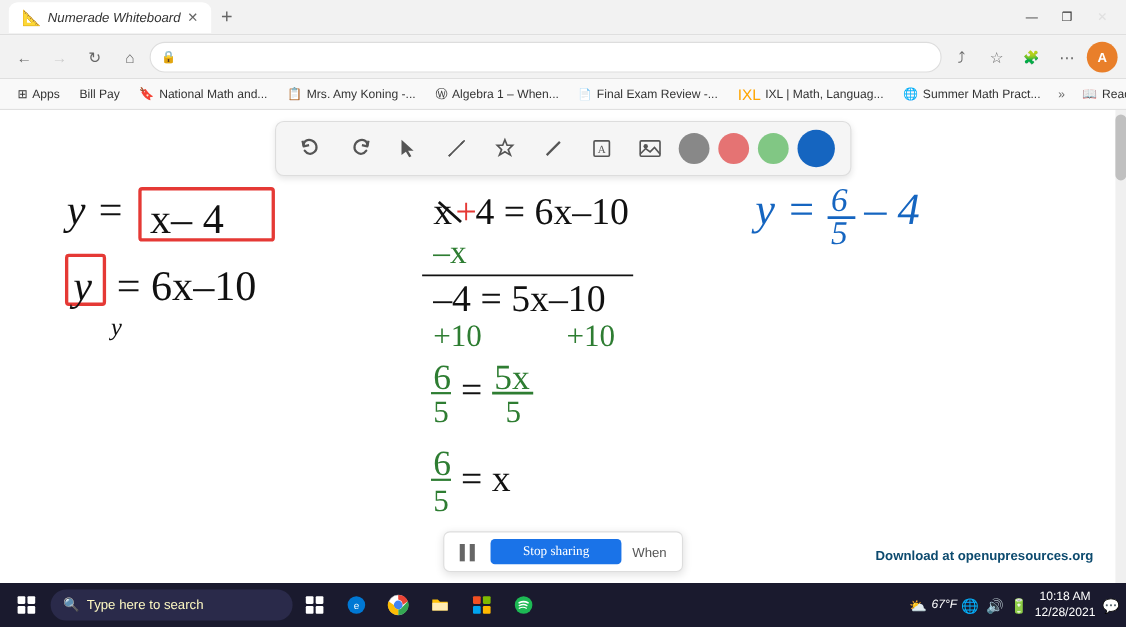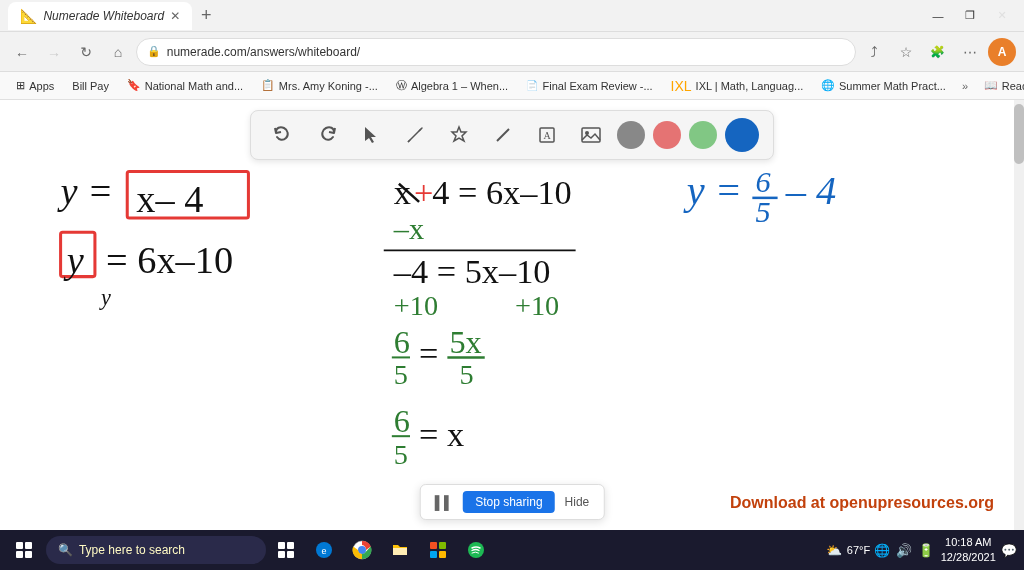--- a/index.html
+++ b/index.html
@@ -163,34 +163,35 @@
       font-size: 12px;
       z-index: 10;
     }
     .share-icon { color: #666; font-size: 13px; }
     .share-text { color: #555; font-size: 12px; }
     .stop-sharing-btn {
       background: #1a73e8;
       color: #fff;
       border: none;
       border-radius: 4px;
-      padding: 4px 12px;
+      padding: 4px 29px;
       font-size: 12px;
       cursor: pointer;
+      font-family: Liberation Serif, serif;
     }
     .hide-btn { color: #555; font-size: 12px; cursor: pointer; background: none; border: none; }
 
     
     .download-text {
       position: absolute;
       right: 30px;
       bottom: 18px;
-      font-size: 16px;
+      font-size: 12px;
       font-weight: bold;
-      color: #c2410c;
+      color: #0c4a6e;
     }
 
     
     .taskbar {
       height: 40px;
       background: #1a1a2e;
       display: flex;
       align-items: center;
       padding: 0 4px;
       gap: 2px;
@@ -272,21 +273,20 @@
   </div>
 </div>
 
 <div class="nav-bar">
   <div class="nav-btn">←</div>
   <div class="nav-btn" style="color:#ccc;">→</div>
   <div class="nav-btn">↻</div>
   <div class="nav-btn">⌂</div>
   <div class="address-bar">
     <span class="address-lock">🔒</span>
-    <span>numerade.com/answers/whiteboard/</span>
   </div>
   <div class="nav-icons">
     <div class="nav-icon">⤴</div>
     <div class="nav-icon">☆</div>
     <div class="nav-icon" style="font-size:12px;">🧩</div>
     <div class="nav-icon">⋯</div>
     <div class="profile-icon">A</div>
   </div>
 </div>
 
@@ -432,21 +432,21 @@
 
     <text x="748" y="68" font-family="Georgia, serif" font-size="30" font-style="italic" fill="#1565c0">6</text>
     <line x1="745" y1="74" x2="770" y2="74" stroke="#1565c0" stroke-width="2.5"></line>
     <text x="748" y="98" font-family="Georgia, serif" font-size="30" font-style="italic" fill="#1565c0">5</text>
     <text x="778" y="80" font-family="Georgia, serif" font-size="40" font-style="italic" fill="#1565c0">– 4</text>
   </svg>
 
   <div class="screen-share-bar">
     <span class="share-icon">▌▌</span>
     <button class="stop-sharing-btn">Stop sharing</button>
-    <button class="hide-btn">Hide</button>
+    <button class="hide-btn">When</button>
   </div>
 
   <div class="download-text">Download at openupresources.org</div>
 </div>
 
 <div class="taskbar">
 
   <div class="taskbar-start">
     <div class="start-icon">
       <div class="start-square"></div>
@@ -504,21 +504,21 @@
         <circle cx="9" cy="9" r="8" fill="#1db954"></circle>
         <path d="M5 7 Q9 5 13 7" stroke="#fff" stroke-width="1.5" fill="none" stroke-linecap="round"></path>
         <path d="M5 9.5 Q9 7.5 12 9.5" stroke="#fff" stroke-width="1.3" fill="none" stroke-linecap="round"></path>
         <path d="M5 12 Q8.5 10 11.5 12" stroke="#fff" stroke-width="1" fill="none" stroke-linecap="round"></path>
       </svg>
   </div>
 
   <div class="taskbar-right">
     <div class="taskbar-icons">
       <span class="tb-icon">⛅</span>
-      <span style="font-size:11px;">67°F</span>
+      <span style="font-size:11px;font-style:italic;">67°F</span>
       <span class="tb-icon">🌐</span>
       <span class="tb-icon">🔊</span>
       <span class="tb-icon">🔋</span>
     </div>
     <div class="taskbar-clock">
       <div>10:18 AM</div>
       <div>12/28/2021</div>
     </div>
     <span class="tb-icon">💬</span>
   </div>

